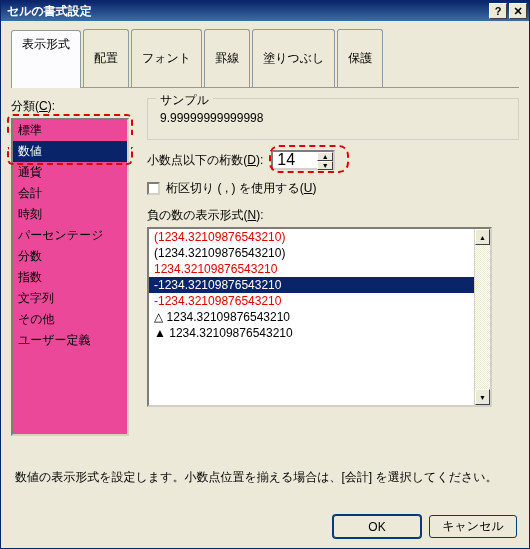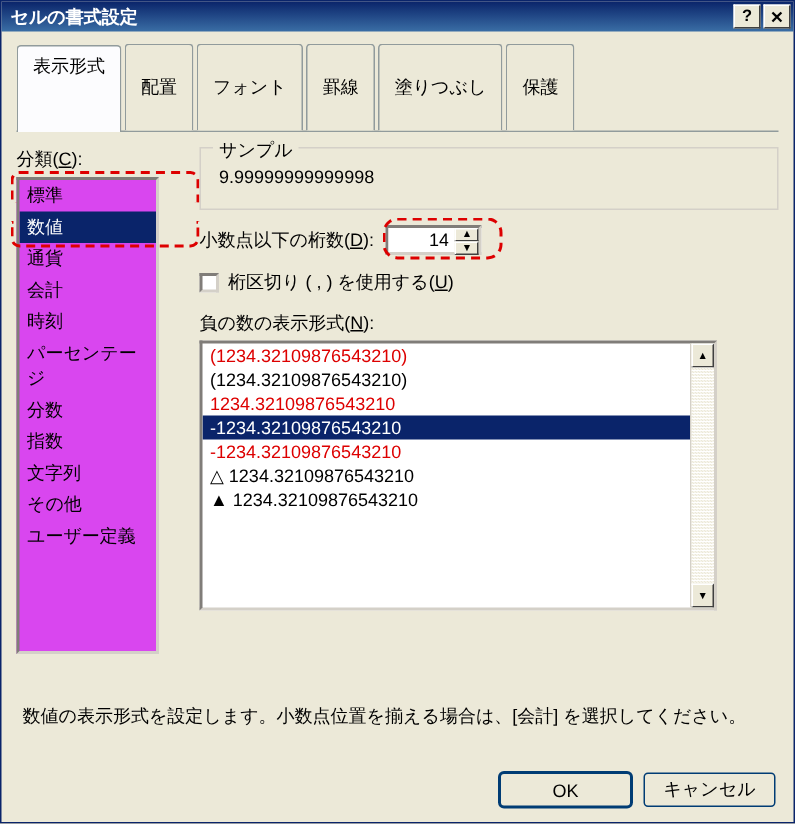--- a/index.html
+++ b/index.html
@@ -5,36 +5,36 @@
 *{box-sizing:border-box;margin:0;padding:0;font-family:"MS UI Gothic","Meiryo",sans-serif;font-size:12px}
 body{background:#888}
 .window{width:530px;height:549px;background:#ece9d8;border:1px solid #0a246a;position:relative}
 .titlebar{height:20px;background:linear-gradient(to bottom,#0a246a,#3a6ea5);display:flex;align-items:center;padding:0 2px 0 6px;color:#fff;font-weight:bold}
 .titlebar-title{flex:1}
 .titlebar-btn{width:18px;height:16px;background:#ece9d8;border:1px solid #fff;border-right-color:#404040;border-bottom-color:#404040;margin-left:2px;display:flex;align-items:center;justify-content:center;color:#000;font-weight:bold;font-size:11px;font-family:Arial}
 .content{padding:8px 10px}
 .tabs{display:flex;border-bottom:1px solid #919b9c;margin-bottom:10px}
 .tab{padding:20px 10px;border:1px solid #919b9c;border-bottom:none;background:#ece9d8;margin-right:2px;border-radius:3px 3px 0 0;cursor:default}
 .tab.active{background:#fcfcfe;position:relative;top:1px;padding-top:5px}
-.main{display:flex;gap:2px}
+.main{display:flex;gap:16px}
 .left-col{width:120px}
 .label{margin-bottom:3px}
 .u{text-decoration:underline}
-.listbox{width:95px;height:318px;background:#d946ef;border:2px inset #d4d0c8;overflow:hidden}
+.listbox{width:118px;height:318px;background:#ec4899;border:2px inset #d4d0c8;overflow:hidden}
 .listbox-item{padding:2px 5px;cursor:default}
 .listbox-item.selected{background:#0a246a;color:#fff}
 .hi-top{position:absolute;border:2px dashed #d00;border-bottom:none;border-radius:6px 6px 0 0;pointer-events:none}
 .hi-bot{position:absolute;border:2px dashed #d00;border-top:none;border-radius:0 0 6px 6px;pointer-events:none}
 .right-col{flex:1}
 .fieldset{border:1px solid #d4d0c8;padding:8px 10px 10px;margin-bottom:10px;position:relative}
 .fieldset-label{position:absolute;top:-7px;left:8px;background:#ece9d8;padding:0 4px}
 .sample-val{padding:4px 2px}
 .decimal-row{display:flex;align-items:center;gap:8px;margin-bottom:10px}
 .spinner{display:flex;align-items:stretch;border:2px inset #d4d0c8;background:#fff;height:20px}
-.spinner input{border:none;width:44px;text-align:right;padding:0 4px;outline:none;font-size:12px}
+.spinner input{border:none;width:44px;text-align:left;padding:0 4px;outline:none;font-size:16px}
 .spinner-btns{display:flex;flex-direction:column;width:16px}
 .spinner-btn{flex:1;background:#ece9d8;border:1px solid #fff;border-right-color:#404040;border-bottom-color:#404040;font-size:7px;display:flex;align-items:center;justify-content:center;line-height:1}
 .hi-box{position:absolute;border:2px dashed #d00;border-radius:10px;pointer-events:none}
 .chk-row{display:flex;align-items:center;gap:6px;margin-bottom:10px}
 .chk{width:13px;height:13px;background:#fff;border:2px inset #d4d0c8}
 .neg-list{width:345px;height:180px;background:#fff;border:2px inset #d4d0c8;position:relative;overflow:hidden}
 .neg-item{padding:1px 5px}
 .neg-item.sel{background:#0a246a;color:#fff}
 .red{color:#d00}
 .scrollbar{position:absolute;right:0;top:0;bottom:0;width:16px;background:#ece9d8;border-left:1px solid #d4d0c8;display:flex;flex-direction:column}

